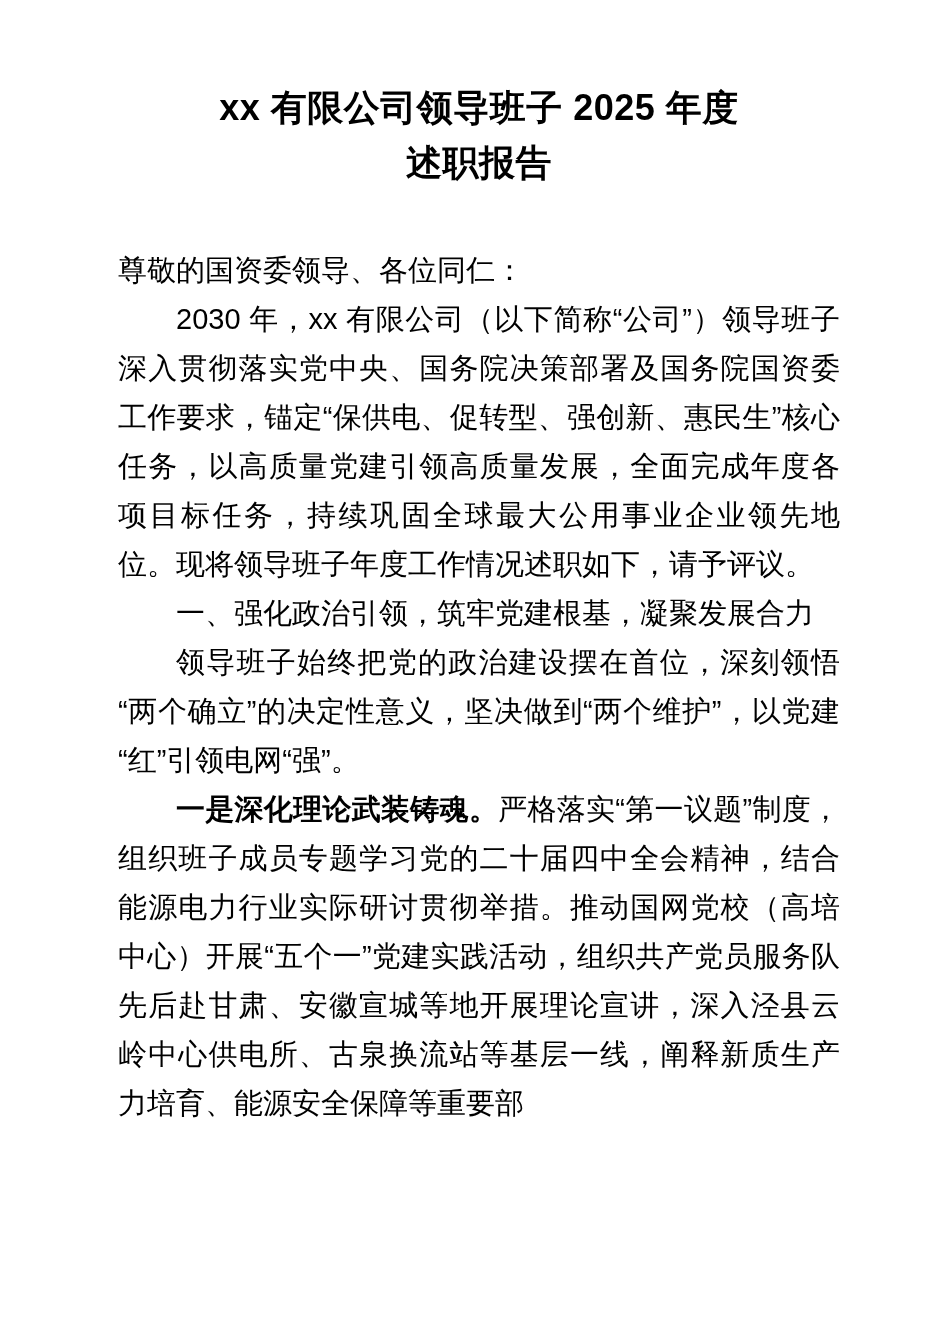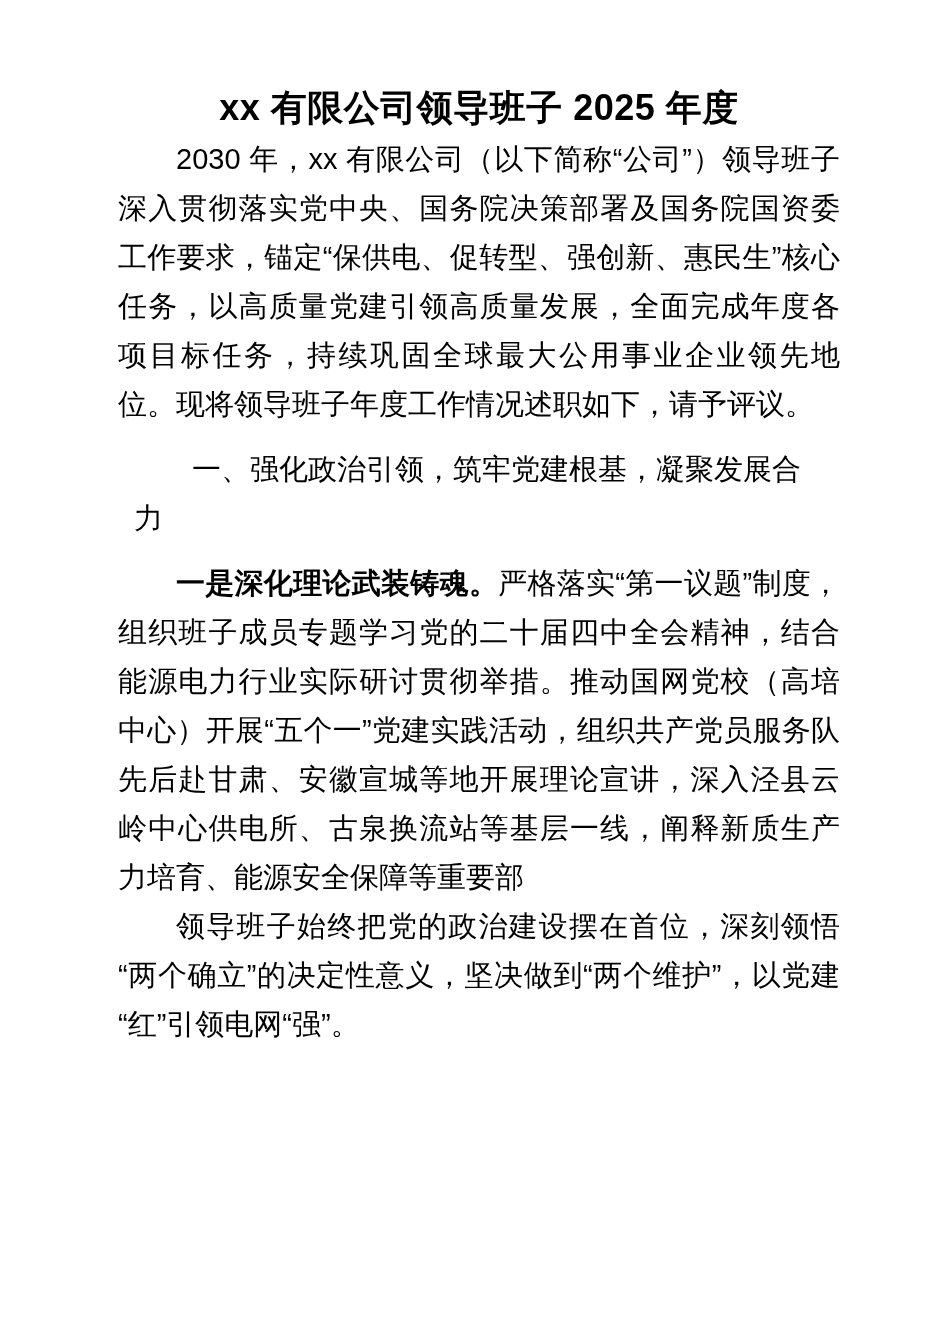--- a/index.html
+++ b/index.html
@@ -58,21 +58,21 @@
     margin: 0;
     font-size: 29px;
     line-height: 49px;
     text-indent: 58px;
     text-align: justify;
     text-justify: inter-ideograph;
     word-break: break-all;
   }
 
   .heading-1 {
-    margin: 16px;
+    margin: 0;
     font-size: 29px;
     line-height: 49px;
     text-indent: 58px;
     text-align: left;
     word-break: break-all;
   }
 
   .lead-in {
     font-weight: bold;
   }
@@ -82,26 +82,28 @@
 </style>
 </head>
 <body>
 
 <div class="page">
 
   <div class="doc-body">
 
     <h1 class="doc-title">
       <span class="title-line">xx 有限公司领导班子 2025 年度</span>
+      <span class="title-line">述职报告</span>
     </h1>
 
+    <p class="salutation">尊敬的国资委领导、各位同仁：</p>
 
     <p class="para">2030 年，xx 有限公司（以下简称“公司”）领导班子深入贯彻落实党中央、国务院决策部署及国务院国资委工作要求，锚定“保供电、促转型、强创新、惠民生”核心任务，以高质量党建引领高质量发展，全面完成年度各项目标任务，持续巩固全球最大公用事业企业领先地位。现将领导班子年度工作情况述职如下，请予评议。</p>
 
     <p class="heading-1">一、强化政治引领，筑牢党建根基，凝聚发展合力</p>
 
+    <p class="para"><span>领导班子始终把党的政治建设摆在首位，深刻领悟“两个确立”的决定性意义，坚决做到“两个维护”，以党建“红”引领电网“强”。</span></p>
+
     <p class="para"><span class="lead-in">一是深化理论武装铸魂。</span><span>严格落实“第一议题”制度，组织班子成员专题学习党的二十届四中全会精神，结合能源电力行业实际研讨贯彻举措。推动国网党校（高培中心）开展“五个一”党建实践活动，组织共产党员服务队先后赴甘肃、安徽宣城等地开展理论宣讲，深入泾县云岭中心供电所、古泉换流站等基层一线，阐释新质生产力培育、能源安全保障等重要部</span></p>
-
-    <p class="para"><span>领导班子始终把党的政治建设摆在首位，深刻领悟“两个确立”的决定性意义，坚决做到“两个维护”，以党建“红”引领电网“强”。</span></p>
 
   </div>
 
 </div>
 
 </body></html>

